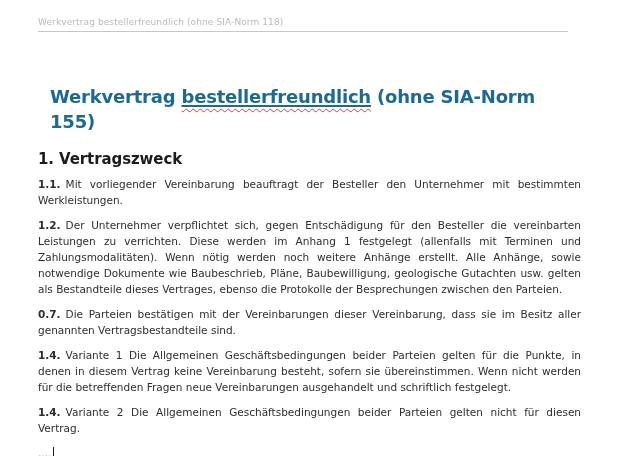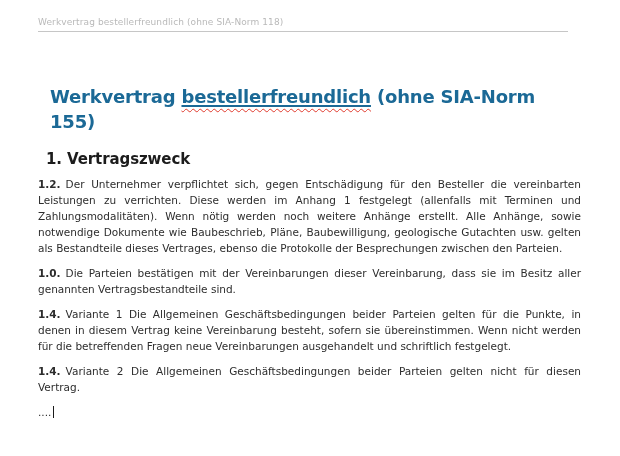--- a/index.html
+++ b/index.html
@@ -36,21 +36,21 @@
     text-underline-offset: 2px;
   }
   .u-wavy {
     text-decoration: underline wavy #e03a2d;
     text-decoration-thickness: 1px;
     text-underline-offset: 5px;
   }
 
   h2.section-heading {
     font-size: 15px; line-height: 18px; font-weight: bold;
-    color: #1c1c1c; margin: 0 0 8px 8px; letter-spacing: -0.1px;
+    color: #1c1c1c; margin: 0 0 8px 0; letter-spacing: -0.1px;
   }
 
   p.body-par {
     font-size: 10.5px; line-height: 16px; color: #2d2d2d;
     text-align: justify; margin: 0 0 9px 0;
   }
   p.body-par .pnum { font-weight: bold; margin-right: 5px; }
 
   p.ellipsis-line {
     font-size: 10.5px; line-height: 16px; color: #2d2d2d; margin: 0;
@@ -69,24 +69,25 @@
     <span>Werkvertrag bestellerfreundlich (ohne SIA-Norm 118)</span>
   </div>
   <div class="header-rule"></div>
 
   <div class="content">
 
     <h1 class="doc-title"><span>Werkvertrag </span><span class="u-solid"><span class="u-wavy">bestellerfreundlich</span></span><span> (ohne SIA-Norm</span><br><span>155)</span></h1>
 
     <h2 class="section-heading">1. Vertragszweck</h2>
 
+    <p class="body-par"><span class="pnum">1.1.</span><span>Mit vorliegender Vereinbarung beauftragt der Besteller den Unternehmer mit bestimmten Werkleistungen.</span></p>
 
     <p class="body-par"><span class="pnum">1.2.</span><span>Der Unternehmer verpflichtet sich, gegen Entschädigung für den Besteller die vereinbarten Leistungen zu verrichten. Diese werden im Anhang 1 festgelegt (allenfalls mit Terminen und Zahlungsmodalitäten). Wenn nötig werden noch weitere Anhänge erstellt. Alle Anhänge, sowie notwendige Dokumente wie Baubeschrieb, Pläne, Baubewilligung, geologische Gutachten usw. gelten als Bestandteile dieses Vertrages, ebenso die Protokolle der Besprechungen zwischen den Parteien.</span></p>
 
-    <p class="body-par"><span class="pnum">1.0.</span><span>Die Parteien bestätigen mit der Vereinbarungen dieser Vereinbarung, dass sie im Besitz aller genannten Vertragsbestandteile sind.</span></p>
+    <p class="body-par"><span class="pnum">0.7.</span><span>Die Parteien bestätigen mit der Vereinbarungen dieser Vereinbarung, dass sie im Besitz aller genannten Vertragsbestandteile sind.</span></p>
 
     <p class="body-par"><span class="pnum">1.4.</span><span>Variante 1 Die Allgemeinen Geschäftsbedingungen beider Parteien gelten für die Punkte, in denen in diesem Vertrag keine Vereinbarung besteht, sofern sie übereinstimmen. Wenn nicht werden für die betreffenden Fragen neue Vereinbarungen ausgehandelt und schriftlich festgelegt.</span></p>
 
     <p class="body-par"><span class="pnum">1.4.</span><span>Variante 2 Die Allgemeinen Geschäftsbedingungen beider Parteien gelten nicht für diesen Vertrag.</span></p>
 
     <p class="ellipsis-line"><span>....</span><span class="caret"></span></p>
 
   </div>
 </div>
 

